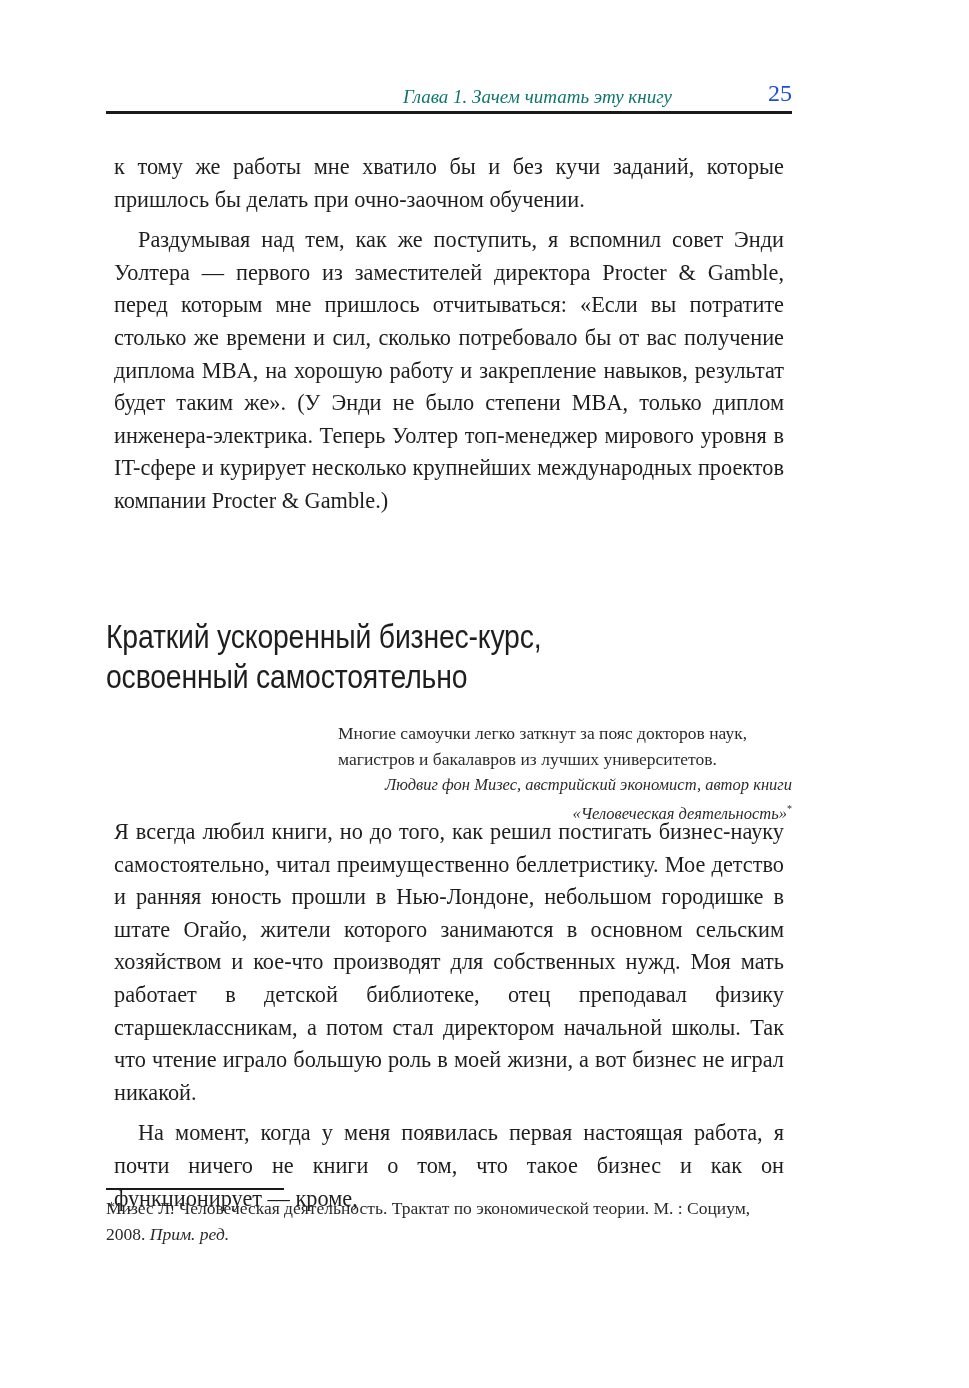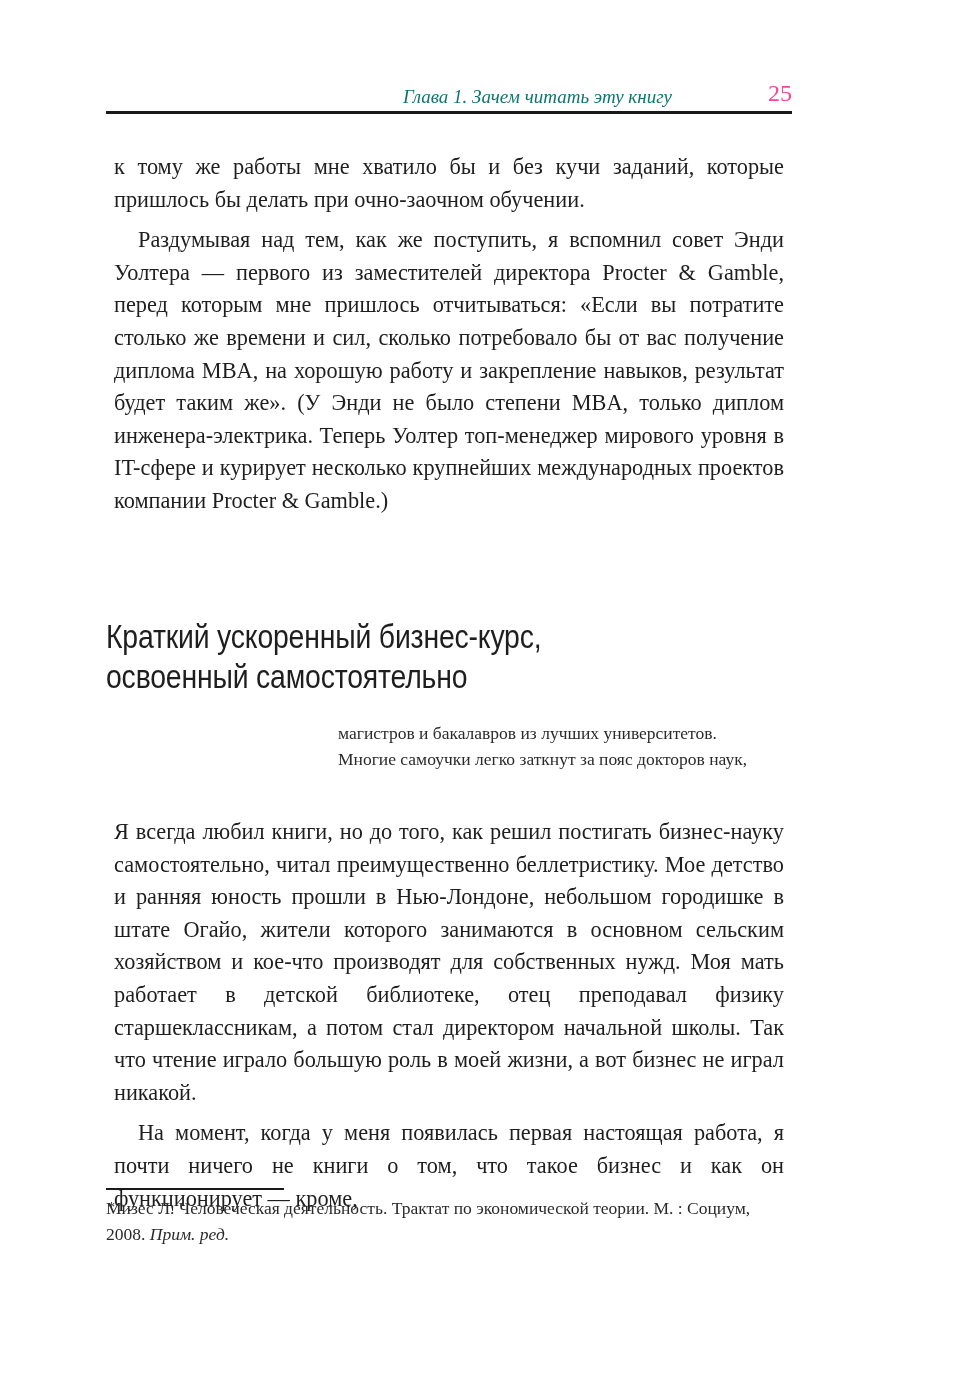--- a/index.html
+++ b/index.html
@@ -12,21 +12,21 @@
 
     .running-head {
       position: absolute; top: 80px; left: 0; width: 686px; height: 30px;
     }
     .running-title {
       position: absolute; right: 120px; top: 6px;
       font-style: italic; font-size: 19px; color: #0f766e;
     }
     .page-number {
       position: absolute; right: 0; top: 0;
-      font-size: 24px; color: #ec4899;
+      font-size: 24px; color: #1d4ed8;
     }
     .head-rule {
       position: absolute; top: 111px; left: 0; width: 686px; height: 3px; background: #1a1a1a;
     }
 
     .body-text {
       position: absolute; left: 0; width: 686px;
       font-size: 22.3px; line-height: 32.6px; text-align: justify;
       hyphens: manual;
     }
@@ -83,22 +83,26 @@
     <p class="indent">Раздумывая над тем, как же поступить, я вспомнил совет Энди Уолтера — первого из заместителей директора Procter &amp; Gamble, перед которым мне пришлось отчитываться: «Если вы потратите столько же времени и сил, сколько потребовало бы от вас получение диплома MBA, на хорошую работу и закрепление навыков, результат будет таким же». (У Энди не было степени MBA, только диплом инженера-электрика. Теперь Уолтер топ-менеджер мирового уровня в IT-сфере и курирует несколько крупнейших международных проектов компании Procter &amp; Gamble.)</p>
   </div>
 
   <div class="section-title">
     <div>Краткий ускоренный бизнес-курс,</div>
     <div>освоенный самостоятельно</div>
   </div>
 
   <div class="epigraph">
     <div class="epigraph-quote">
+      <div>Многие самоучки легко заткнут за пояс докторов наук,</div>
       <div>магистров и бакалавров из лучших университетов.</div>
-      <div>Многие самоучки легко заткнут за пояс докторов наук,</div>
+    </div>
+    <div class="epigraph-source">
+      <div>Людвиг фон Мизес, австрийский экономист, автор книги</div>
+      <div><span>«Человеческая деятельность»</span><span class="footnote-sup">*</span></div>
     </div>
   </div>
 
   <div class="body-text block3">
     <p>Я всегда любил книги, но до того, как решил постигать бизнес-науку самостоятельно, читал преимущественно беллетристику. Мое детство и ранняя юность прошли в Нью-Лондоне, небольшом городишке в штате Огайо, жители которого занимаются в основном сельским хозяйством и кое-что производят для собственных нужд. Моя мать работает в детской библиотеке, отец преподавал физику старшеклассникам, а потом стал директором начальной школы. Так что чтение играло большую роль в моей жизни, а вот бизнес не играл никакой.</p>
     <p class="indent">На момент, когда у меня появилась первая настоящая работа, я почти ничего не книги о том, что такое бизнес и как он функционирует — кроме,</p>
   </div>
 
   <div class="footnote-rule"></div>
   <div class="footnote">

